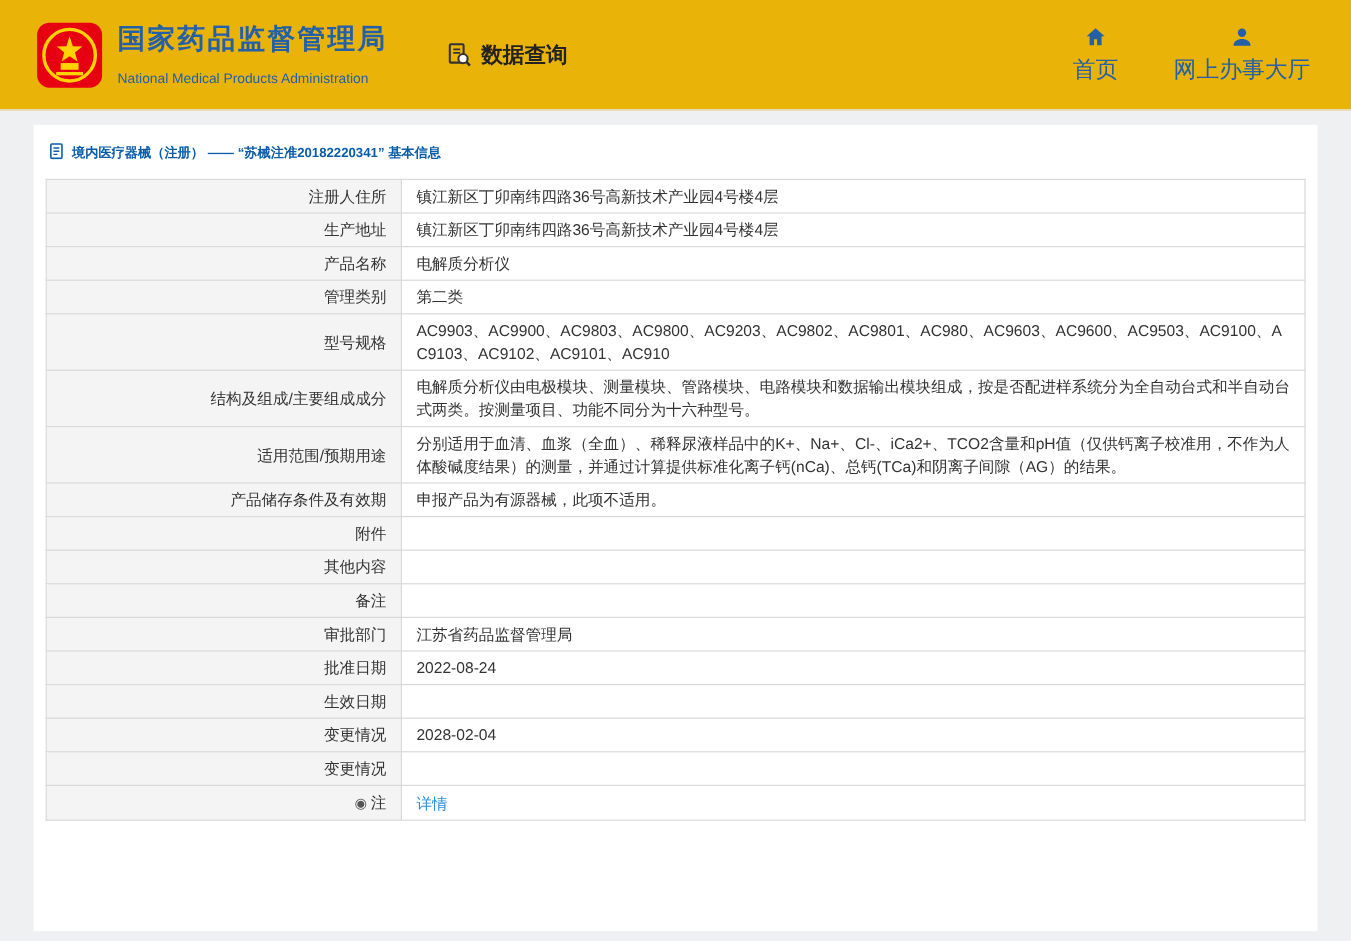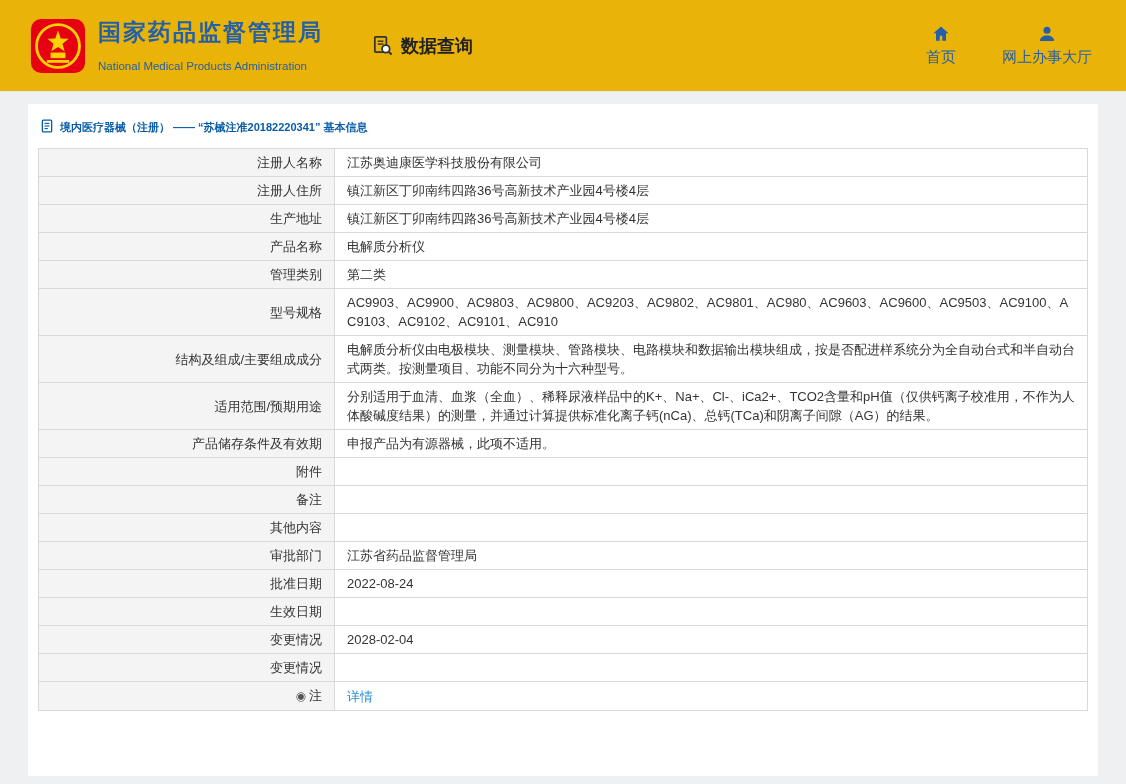--- a/index.html
+++ b/index.html
@@ -51,21 +51,21 @@
     margin-left:auto;
     display:flex;
     gap:46px;
   }
   .nav-item {
     display:flex;
     flex-direction:column;
     align-items:center;
     gap:4px;
     color:#2460a7;
-    font-size:15px;
+    font-size:19px;
     text-decoration:none;
     cursor:pointer;
     justify-content:center;
   }
   .nav-item svg { display:block; }
 
   
   .content-card {
     position:absolute;
     left:28px;
@@ -184,24 +184,20 @@
         <line x1="5.2" y1="8" x2="10.8" y2="8" stroke="#0a5ca8" stroke-width="1.3"></line>
         <line x1="5.2" y1="11" x2="9" y2="11" stroke="#0a5ca8" stroke-width="1.3"></line>
       </svg>
     </span>
     <span>境内医疗器械（注册） —— “苏械注准20182220341” 基本信息</span>
   </div>
 
   <table class="info-table">
     <tbody>
         <tr>
-          <td class="row-label">注册人名称</td>
-          <td class="row-value">江苏奥迪康医学科技股份有限公司</td>
-        </tr>
-        <tr>
           <td class="row-label">注册人住所</td>
           <td class="row-value">镇江新区丁卯南纬四路36号高新技术产业园4号楼4层</td>
         </tr>
         <tr>
           <td class="row-label">生产地址</td>
           <td class="row-value">镇江新区丁卯南纬四路36号高新技术产业园4号楼4层</td>
         </tr>
         <tr>
           <td class="row-label">产品名称</td>
           <td class="row-value">电解质分析仪</td>
@@ -224,25 +220,25 @@
         </tr>
         <tr>
           <td class="row-label">产品储存条件及有效期</td>
           <td class="row-value">申报产品为有源器械，此项不适用。</td>
         </tr>
         <tr>
           <td class="row-label">附件</td>
           <td class="row-value"></td>
         </tr>
         <tr>
+          <td class="row-label">其他内容</td>
+          <td class="row-value"></td>
+        </tr>
+        <tr>
           <td class="row-label">备注</td>
-          <td class="row-value"></td>
-        </tr>
-        <tr>
-          <td class="row-label">其他内容</td>
           <td class="row-value"></td>
         </tr>
         <tr>
           <td class="row-label">审批部门</td>
           <td class="row-value">江苏省药品监督管理局</td>
         </tr>
         <tr>
           <td class="row-label">批准日期</td>
           <td class="row-value">2022-08-24</td>
         </tr>

